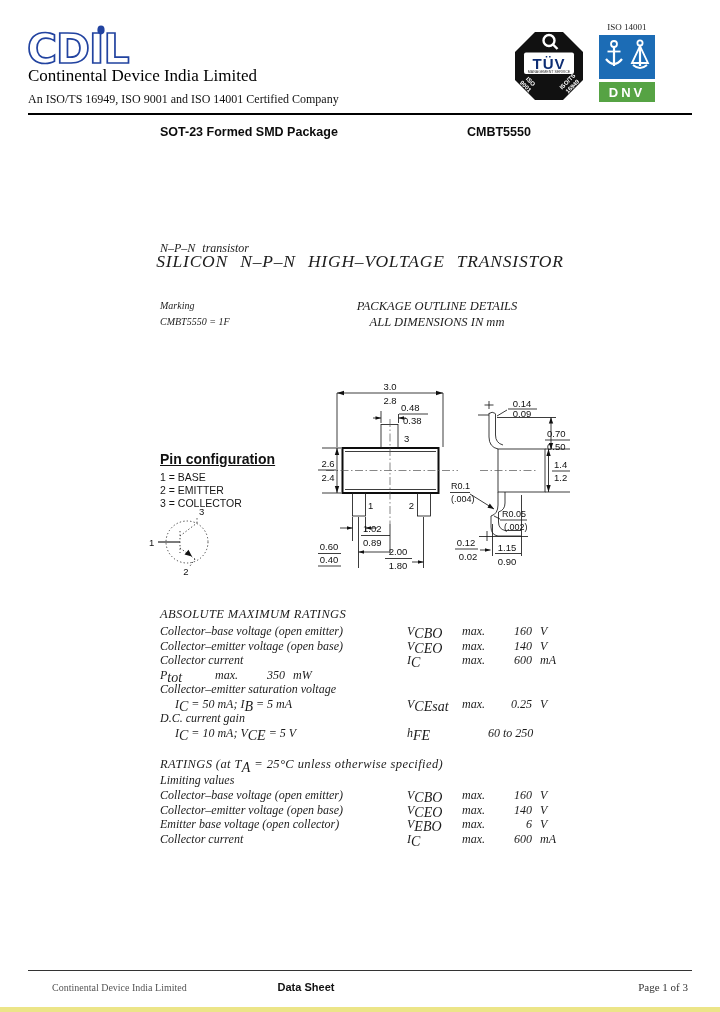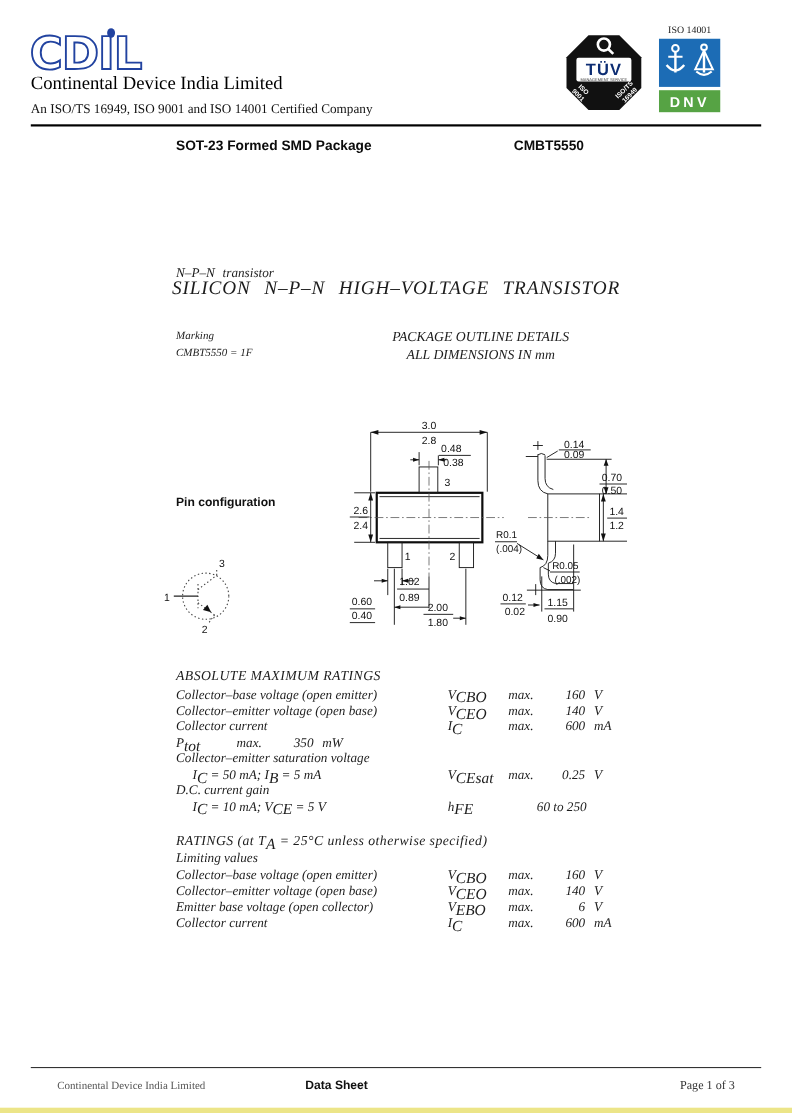--- a/index.html
+++ b/index.html
@@ -18,21 +18,21 @@
   
   .subhdr{font-size:12.5px;color:#0c0c0c;}
 
   
   .doc-title{font-size:17.5px;letter-spacing:0.8px;word-spacing:7px;text-align:center;width:720px;}
   .devtype{font-size:12px;word-spacing:4px;}
   .mark{font-size:10px;line-height:16px;}
   .outline-block{width:170px;text-align:center;font-size:12.5px;line-height:16px;}
 
   
-  .pincfg-h{font-size:11px;color:#111;}
+  .pincfg-h{font-size:14px;color:#111;text-decoration:underline;}
   .pincfg-l{font-size:10.5px;line-height:13px;color:#161616;margin-top:4px;}
 
   
   .sec-h{font-size:12.5px;letter-spacing:0.4px;}
   .tbl{width:414px;font-size:12px;font-style:italic;font-family:"Liberation Serif",serif;}
   .trow{display:flex;height:14.5px;line-height:14.5px;white-space:nowrap;}
   .c-desc{width:247px;overflow:visible;}
   .indent .c-desc{padding-left:15px;width:232px;}
   .c-sym{width:55px;}
   .c-max{width:26px;}
@@ -235,20 +235,25 @@
       <text x="504" y="530" class="small">(.002)</text>
       <text x="466" y="546" text-anchor="middle">0.12</text>
       <text x="468" y="559.5" text-anchor="middle">0.02</text>
       <text x="507" y="551" text-anchor="middle">1.15</text>
       <text x="507" y="565" text-anchor="middle">0.90</text>
     </g>
   </svg>
 
   <div class="abs" style="left:160px;top:451px;">
     <div class="sans-b pincfg-h">Pin configuration</div>
+    <div class="sans pincfg-l">
+      <div>1 =  BASE</div>
+      <div>2 =  EMITTER</div>
+      <div>3 =  COLLECTOR</div>
+    </div>
   </div>
 
   <svg class="abs" style="left:143px;top:503px;" width="84" height="76" viewBox="143 503 84 76">
     <circle cx="187" cy="542" r="21" class="dot"></circle>
     <line x1="180" y1="531" x2="180" y2="553" class="dot"></line>
     <line x1="158" y1="542" x2="180" y2="542" class="solid"></line>
     <line x1="180" y1="536" x2="197" y2="523" class="dot"></line>
     <line x1="197" y1="523" x2="197" y2="517" class="dot"></line>
     <line x1="180" y1="548" x2="195" y2="559" class="dot"></line>
     <line x1="195" y1="559" x2="190" y2="566" class="dot"></line>
@@ -346,16 +351,16 @@
         <span class="c-sym">I<sub>C</sub></span>
         <span class="c-max">max.</span>
         <span class="c-val">600</span>
         <span class="c-unit">mA</span>
       </div>
     </div>
 
   <div class="abs foot-rule" style="left:28px;top:970px;width:664px;"></div>
   <div class="abs foot-left" style="left:52px;top:982px;">Continental Device India Limited</div>
   <div class="abs sans-b foot-center" style="left:0;top:981px;width:612px;text-align:center;">Data Sheet</div>
-  <div class="abs foot-right" style="right:52px;top:981px;">Page 1 of 3</div>
+  <div class="abs foot-right" style="right:32px;top:981px;">Page 1 of 3</div>
 
   <div class="abs scan-strip" style="left:0;bottom:0;width:720px;height:5px;"></div>
 </div>
 
 </body></html>

